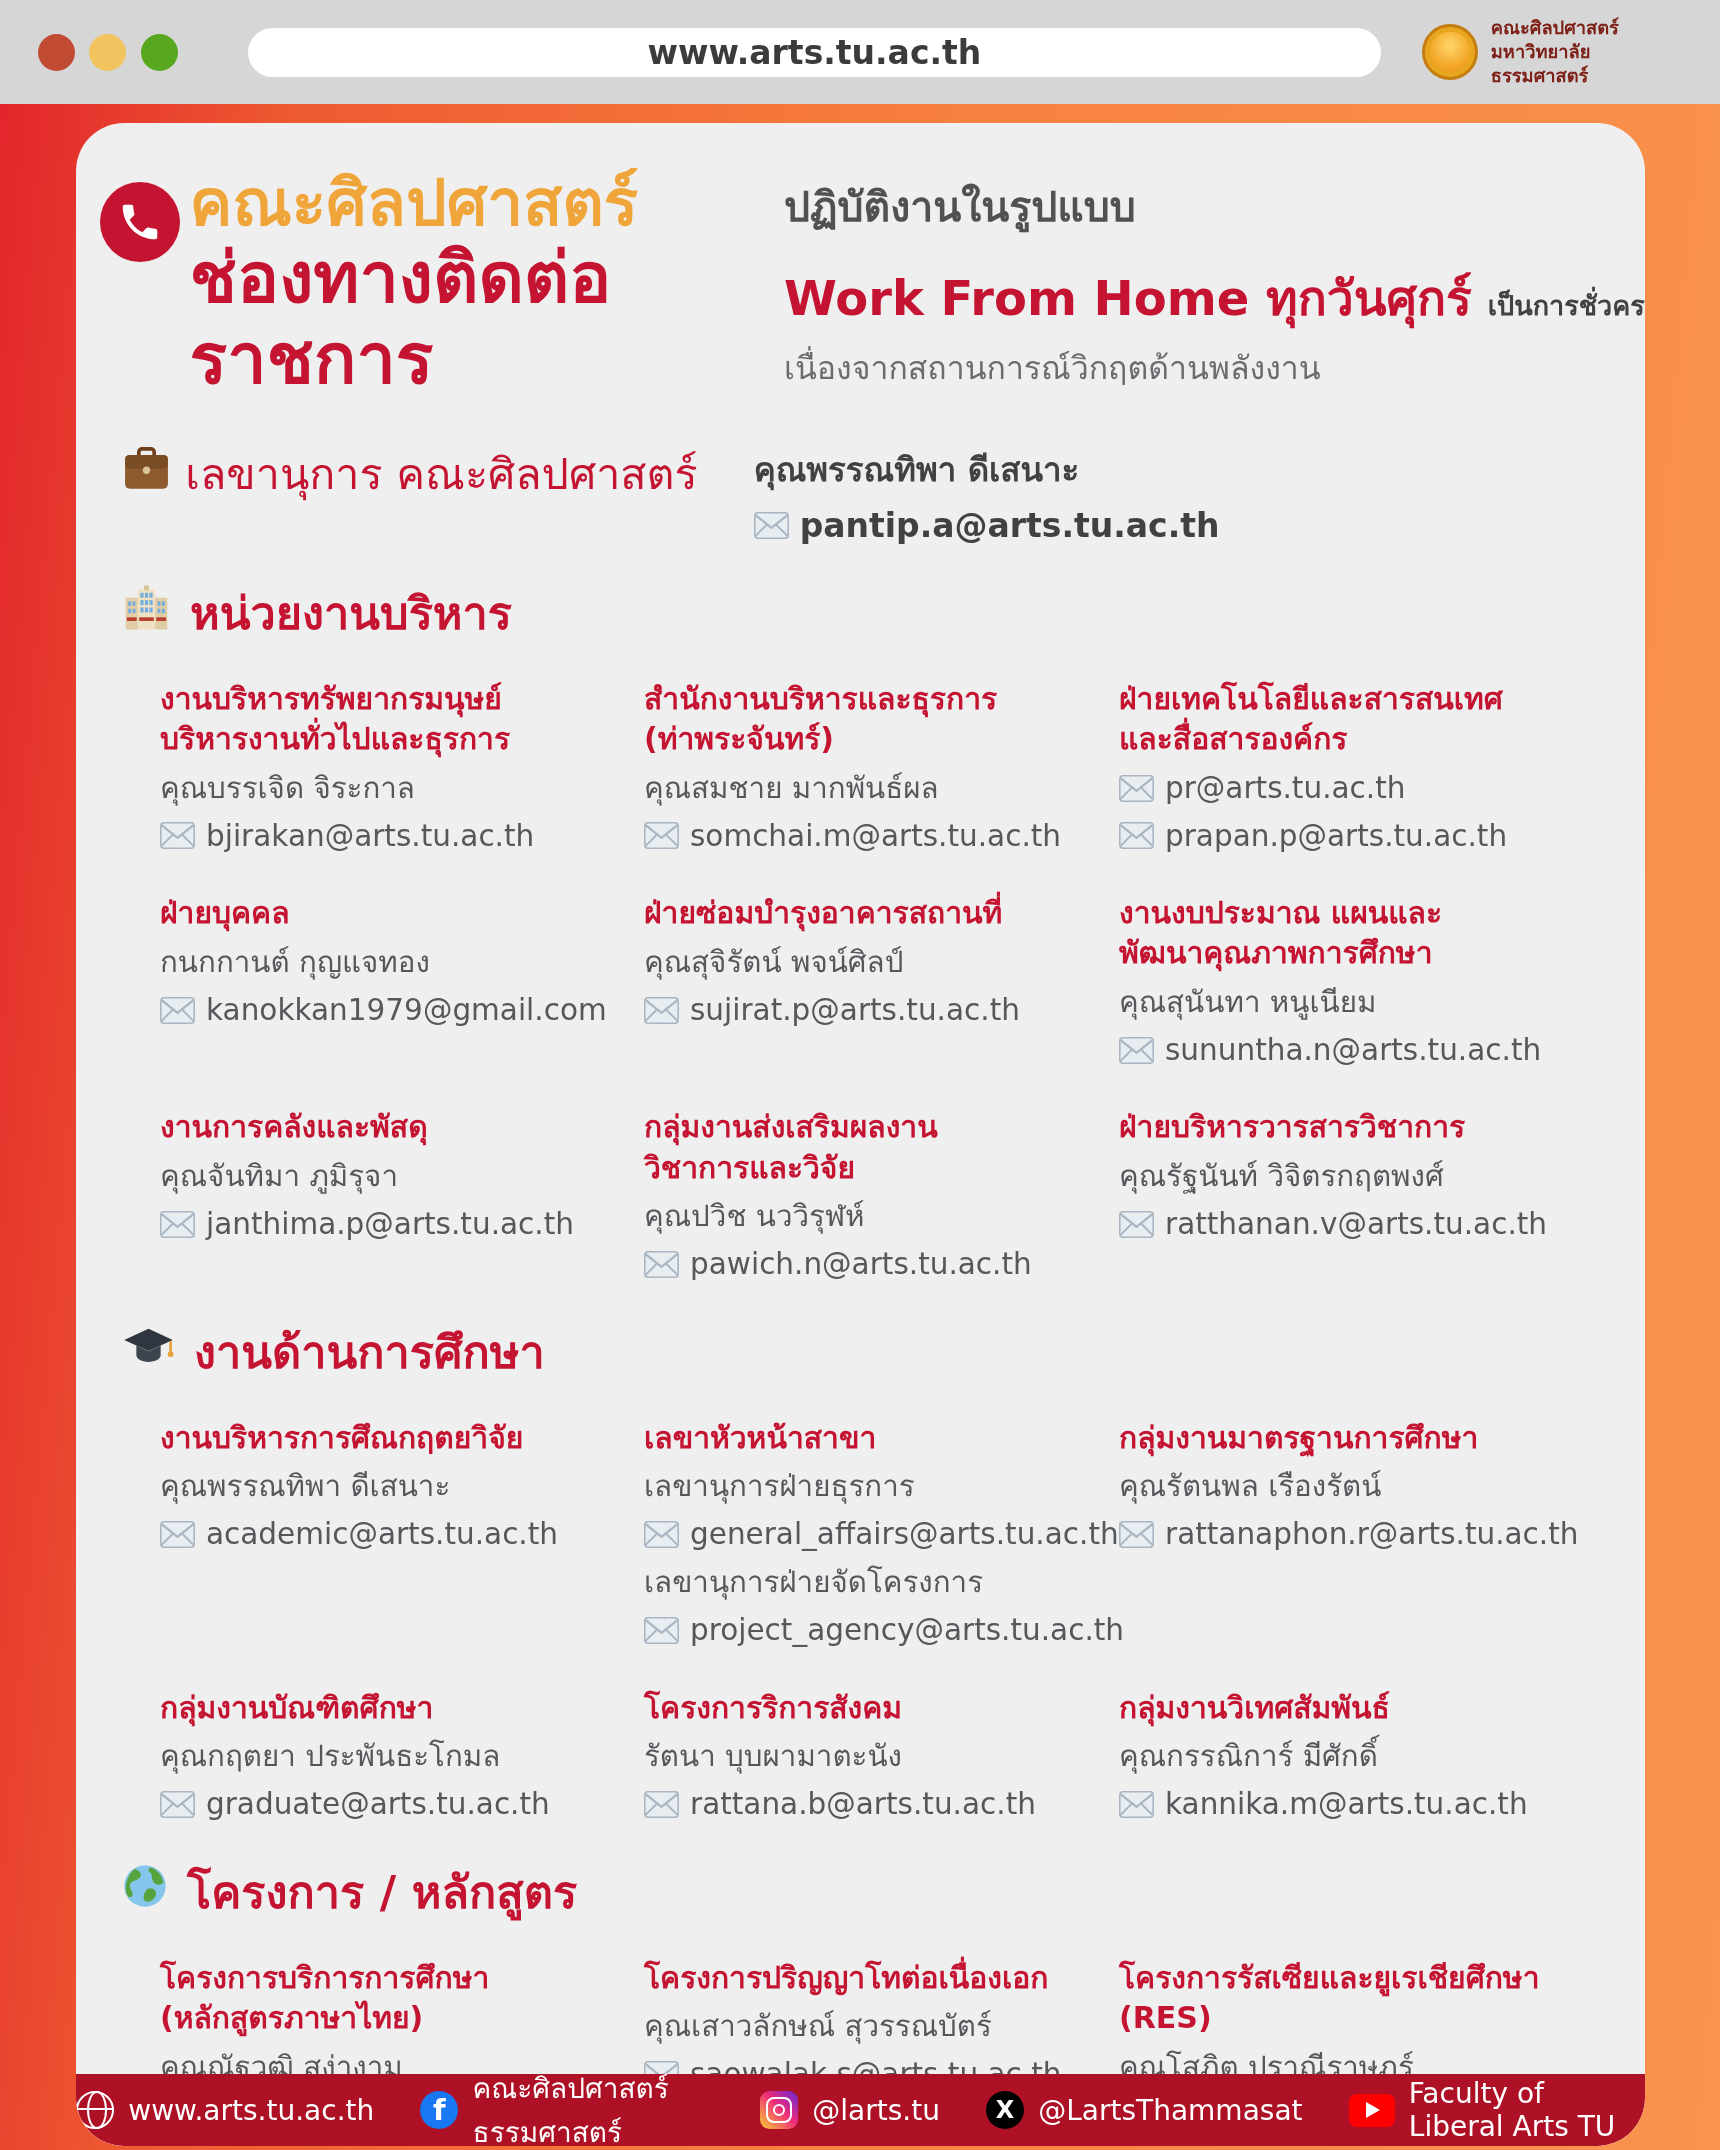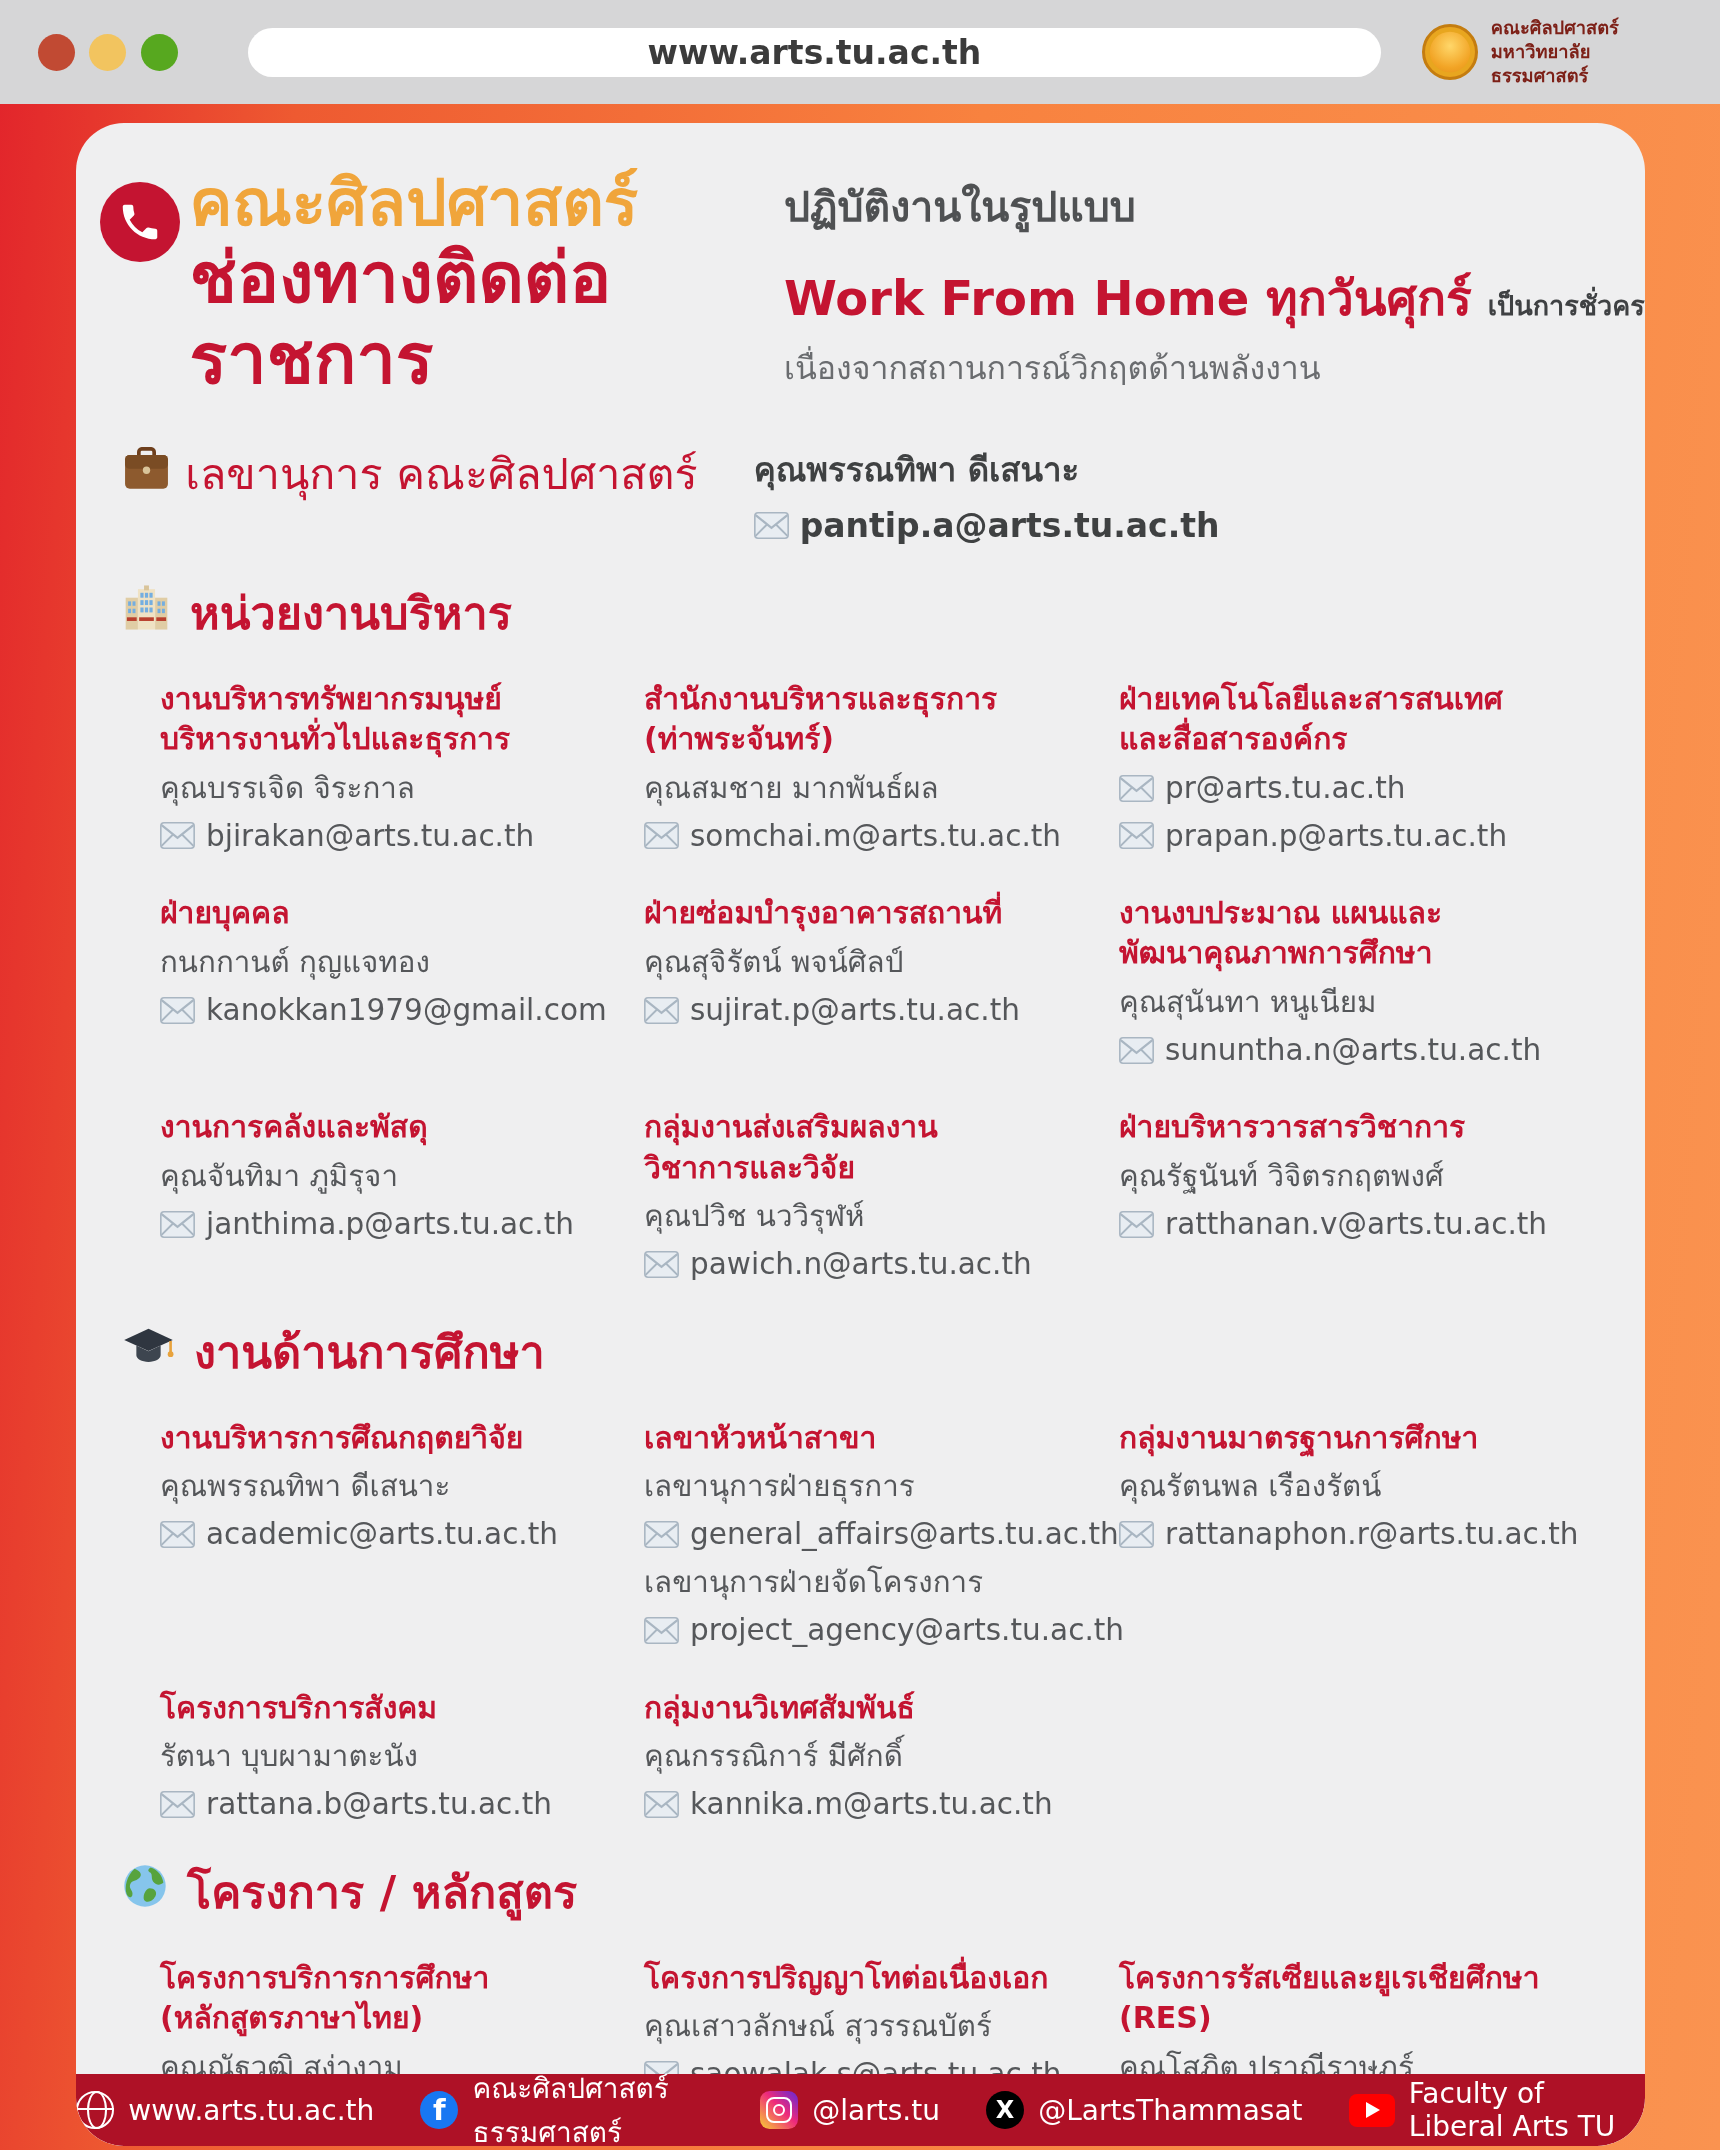--- a/index.html
+++ b/index.html
@@ -374,21 +374,35 @@
                 <svg width="35" height="27" viewBox="0 0 22 17">
                   <rect x="0.5" y="0.5" width="21" height="16" rx="2" fill="#e8edf2" stroke="#a9b6c2"></rect>
                   <path d="M1 2 L11 10 L21 2" fill="none" stroke="#a9b6c2" stroke-width="1.4"></path>
                   <path d="M1 15 L8 8 M21 15 L14 8" stroke="#a9b6c2" stroke-width="1.2" fill="none"></path>
                 </svg>
               </span>
               <span>rattanaphon.r@arts.tu.ac.th</span>
             </div>
           </div>
           <div class="entry">
-            <div class="entry-title">โครงการบริการสังคม</div>
+            <div class="entry-title">กลุ่มงานบัณฑิตศึกษา</div>
+            <div class="entry-line">คุณกฤตยา ประพันธะโกมล</div>
+            <div class="entry-line email-line">
+              <span class="env">
+                <svg width="35" height="27" viewBox="0 0 22 17">
+                  <rect x="0.5" y="0.5" width="21" height="16" rx="2" fill="#e8edf2" stroke="#a9b6c2"></rect>
+                  <path d="M1 2 L11 10 L21 2" fill="none" stroke="#a9b6c2" stroke-width="1.4"></path>
+                  <path d="M1 15 L8 8 M21 15 L14 8" stroke="#a9b6c2" stroke-width="1.2" fill="none"></path>
+                </svg>
+              </span>
+              <span>graduate@arts.tu.ac.th</span>
+            </div>
+          </div>
+          <div class="entry">
+            <div class="entry-title">โครงการริการสังคม</div>
             <div class="entry-line">รัตนา บุบผามาตะนัง</div>
             <div class="entry-line email-line">
               <span class="env">
                 <svg width="35" height="27" viewBox="0 0 22 17">
                   <rect x="0.5" y="0.5" width="21" height="16" rx="2" fill="#e8edf2" stroke="#a9b6c2"></rect>
                   <path d="M1 2 L11 10 L21 2" fill="none" stroke="#a9b6c2" stroke-width="1.4"></path>
                   <path d="M1 15 L8 8 M21 15 L14 8" stroke="#a9b6c2" stroke-width="1.2" fill="none"></path>
                 </svg>
               </span>
               <span>rattana.b@arts.tu.ac.th</span>

